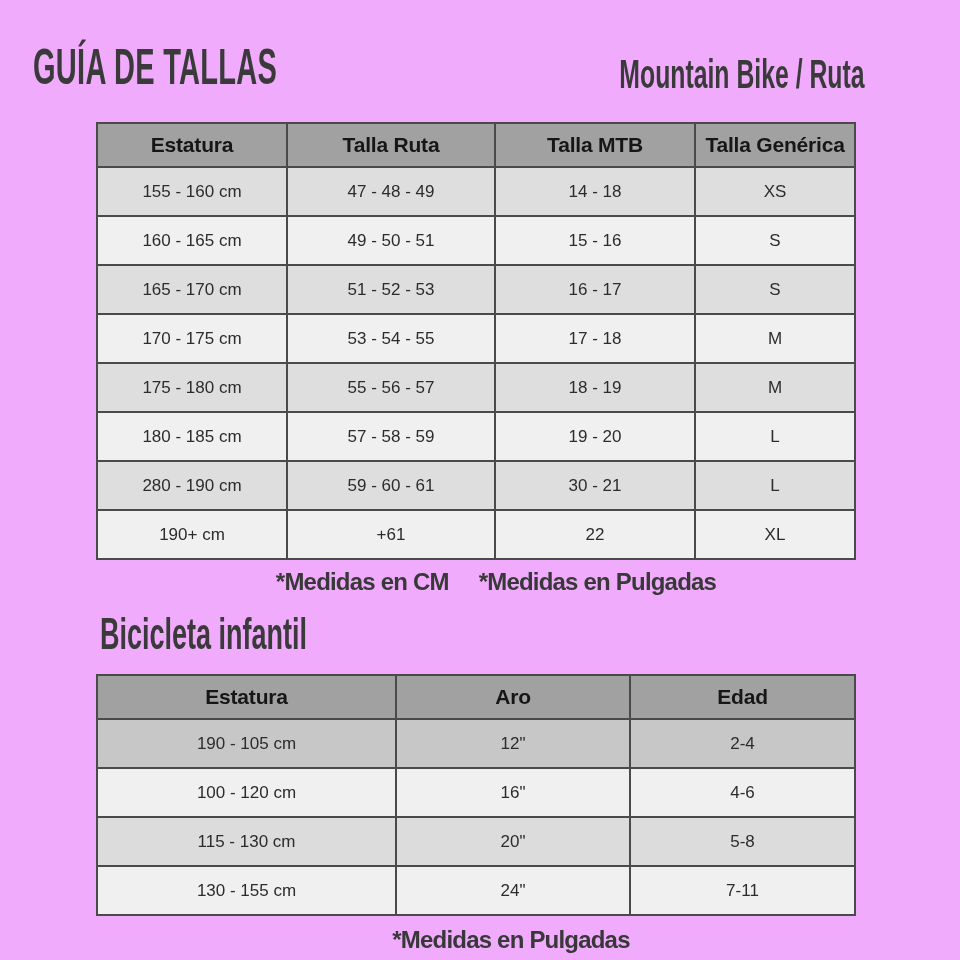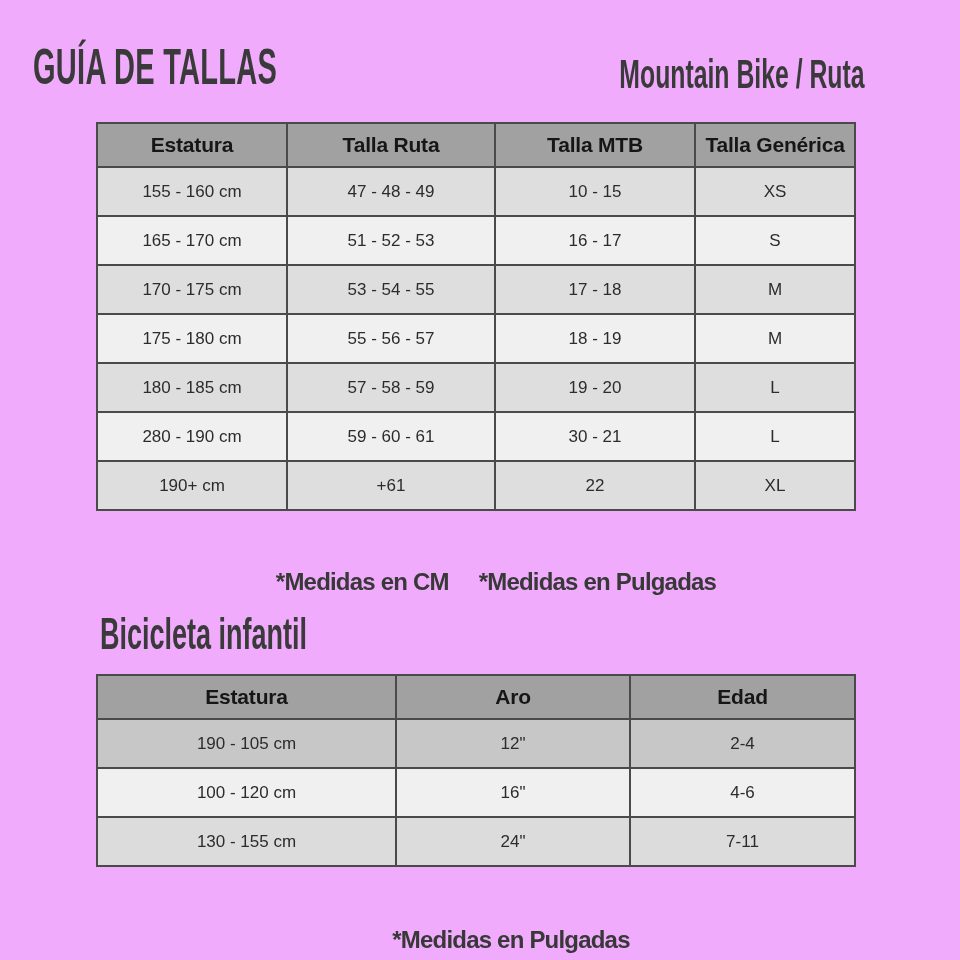--- a/index.html
+++ b/index.html
@@ -149,22 +149,28 @@
         <th>Estatura</th>
         <th>Talla Ruta</th>
         <th>Talla MTB</th>
         <th>Talla Genérica</th>
       </tr>
     </thead>
     <tbody>
       <tr>
         <td>155 - 160 cm</td>
         <td>47 - 48 - 49</td>
-        <td>10 - 15</td>
+        <td>14 - 18</td>
         <td>XS</td>
+      </tr>
+      <tr>
+        <td>160 - 165 cm</td>
+        <td>49 - 50 - 51</td>
+        <td>15 - 16</td>
+        <td>S</td>
       </tr>
       <tr>
         <td>165 - 170 cm</td>
         <td>51 - 52 - 53</td>
         <td>16 - 17</td>
         <td>S</td>
       </tr>
       <tr>
         <td>170 - 175 cm</td>
         <td>53 - 54 - 55</td>
@@ -223,20 +229,25 @@
         <td>190 - 105 cm</td>
         <td>12"</td>
         <td>2-4</td>
       </tr>
       <tr>
         <td>100 - 120 cm</td>
         <td>16"</td>
         <td>4-6</td>
       </tr>
       <tr>
+        <td>115 - 130 cm</td>
+        <td>20"</td>
+        <td>5-8</td>
+      </tr>
+      <tr>
         <td>130 - 155 cm</td>
         <td>24"</td>
         <td>7-11</td>
       </tr>
     </tbody>
   </table>
 
   <div class="footnote-kids">*Medidas en Pulgadas</div>
 
 </div>

